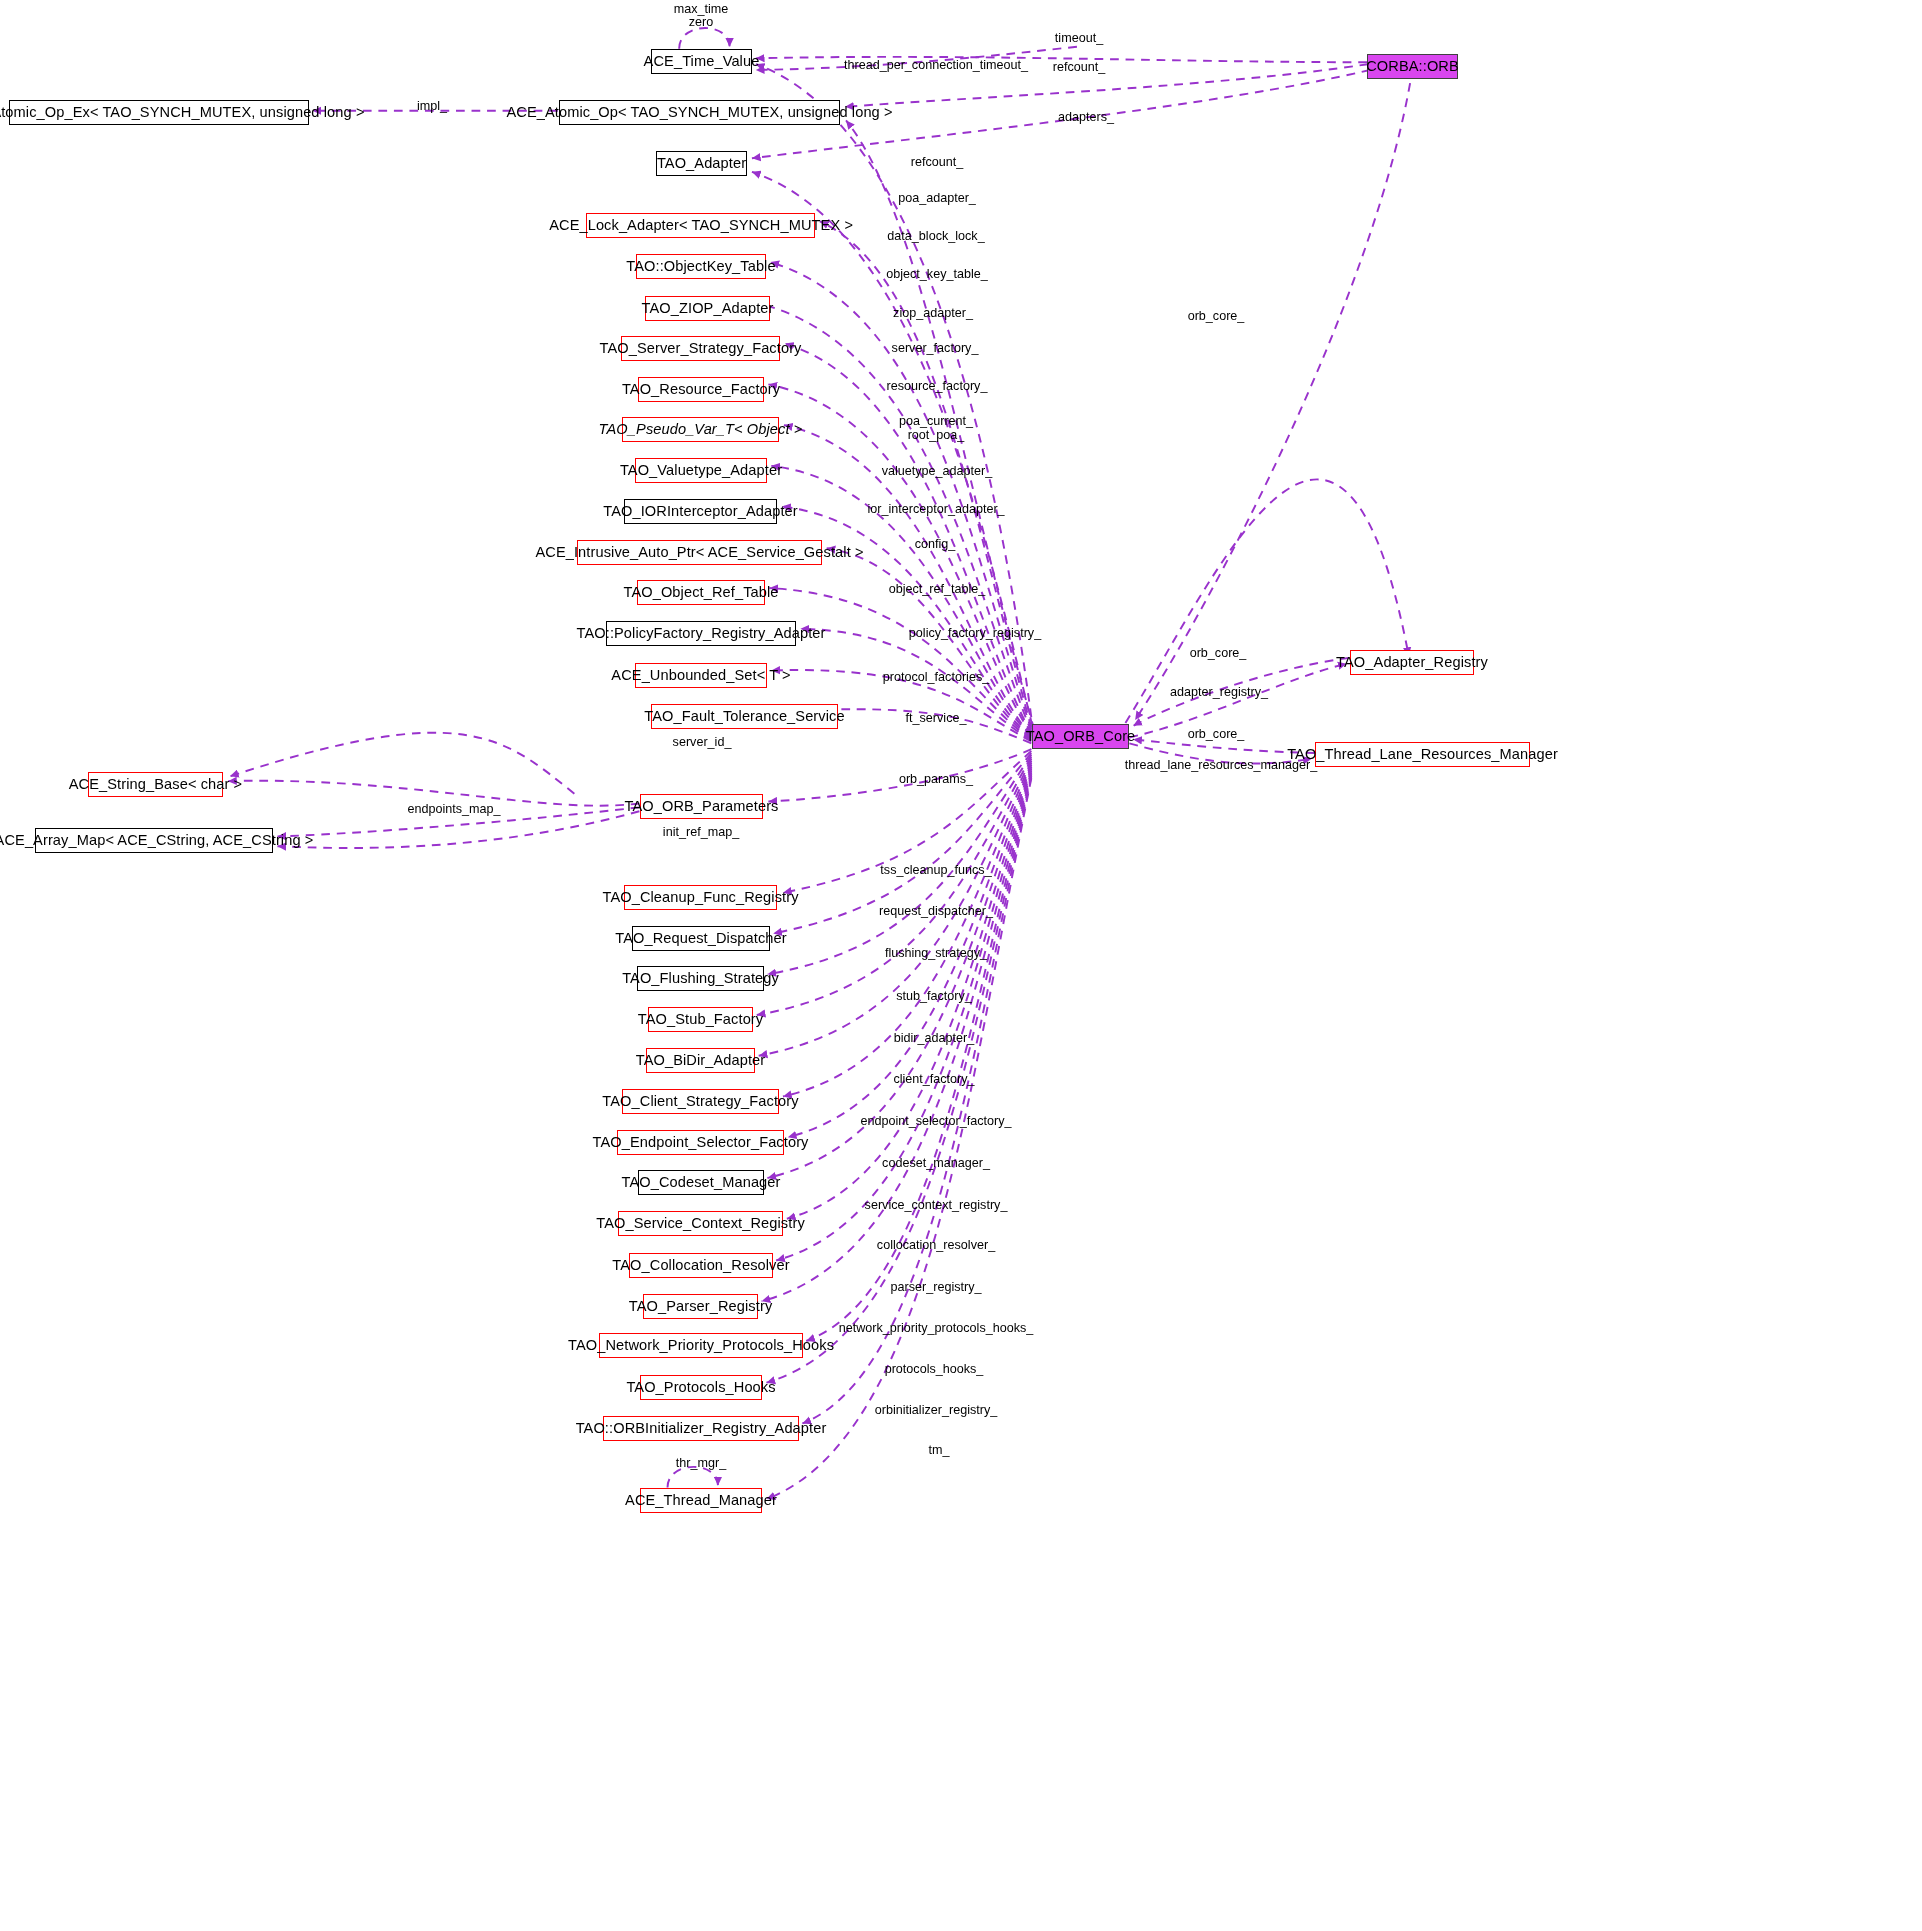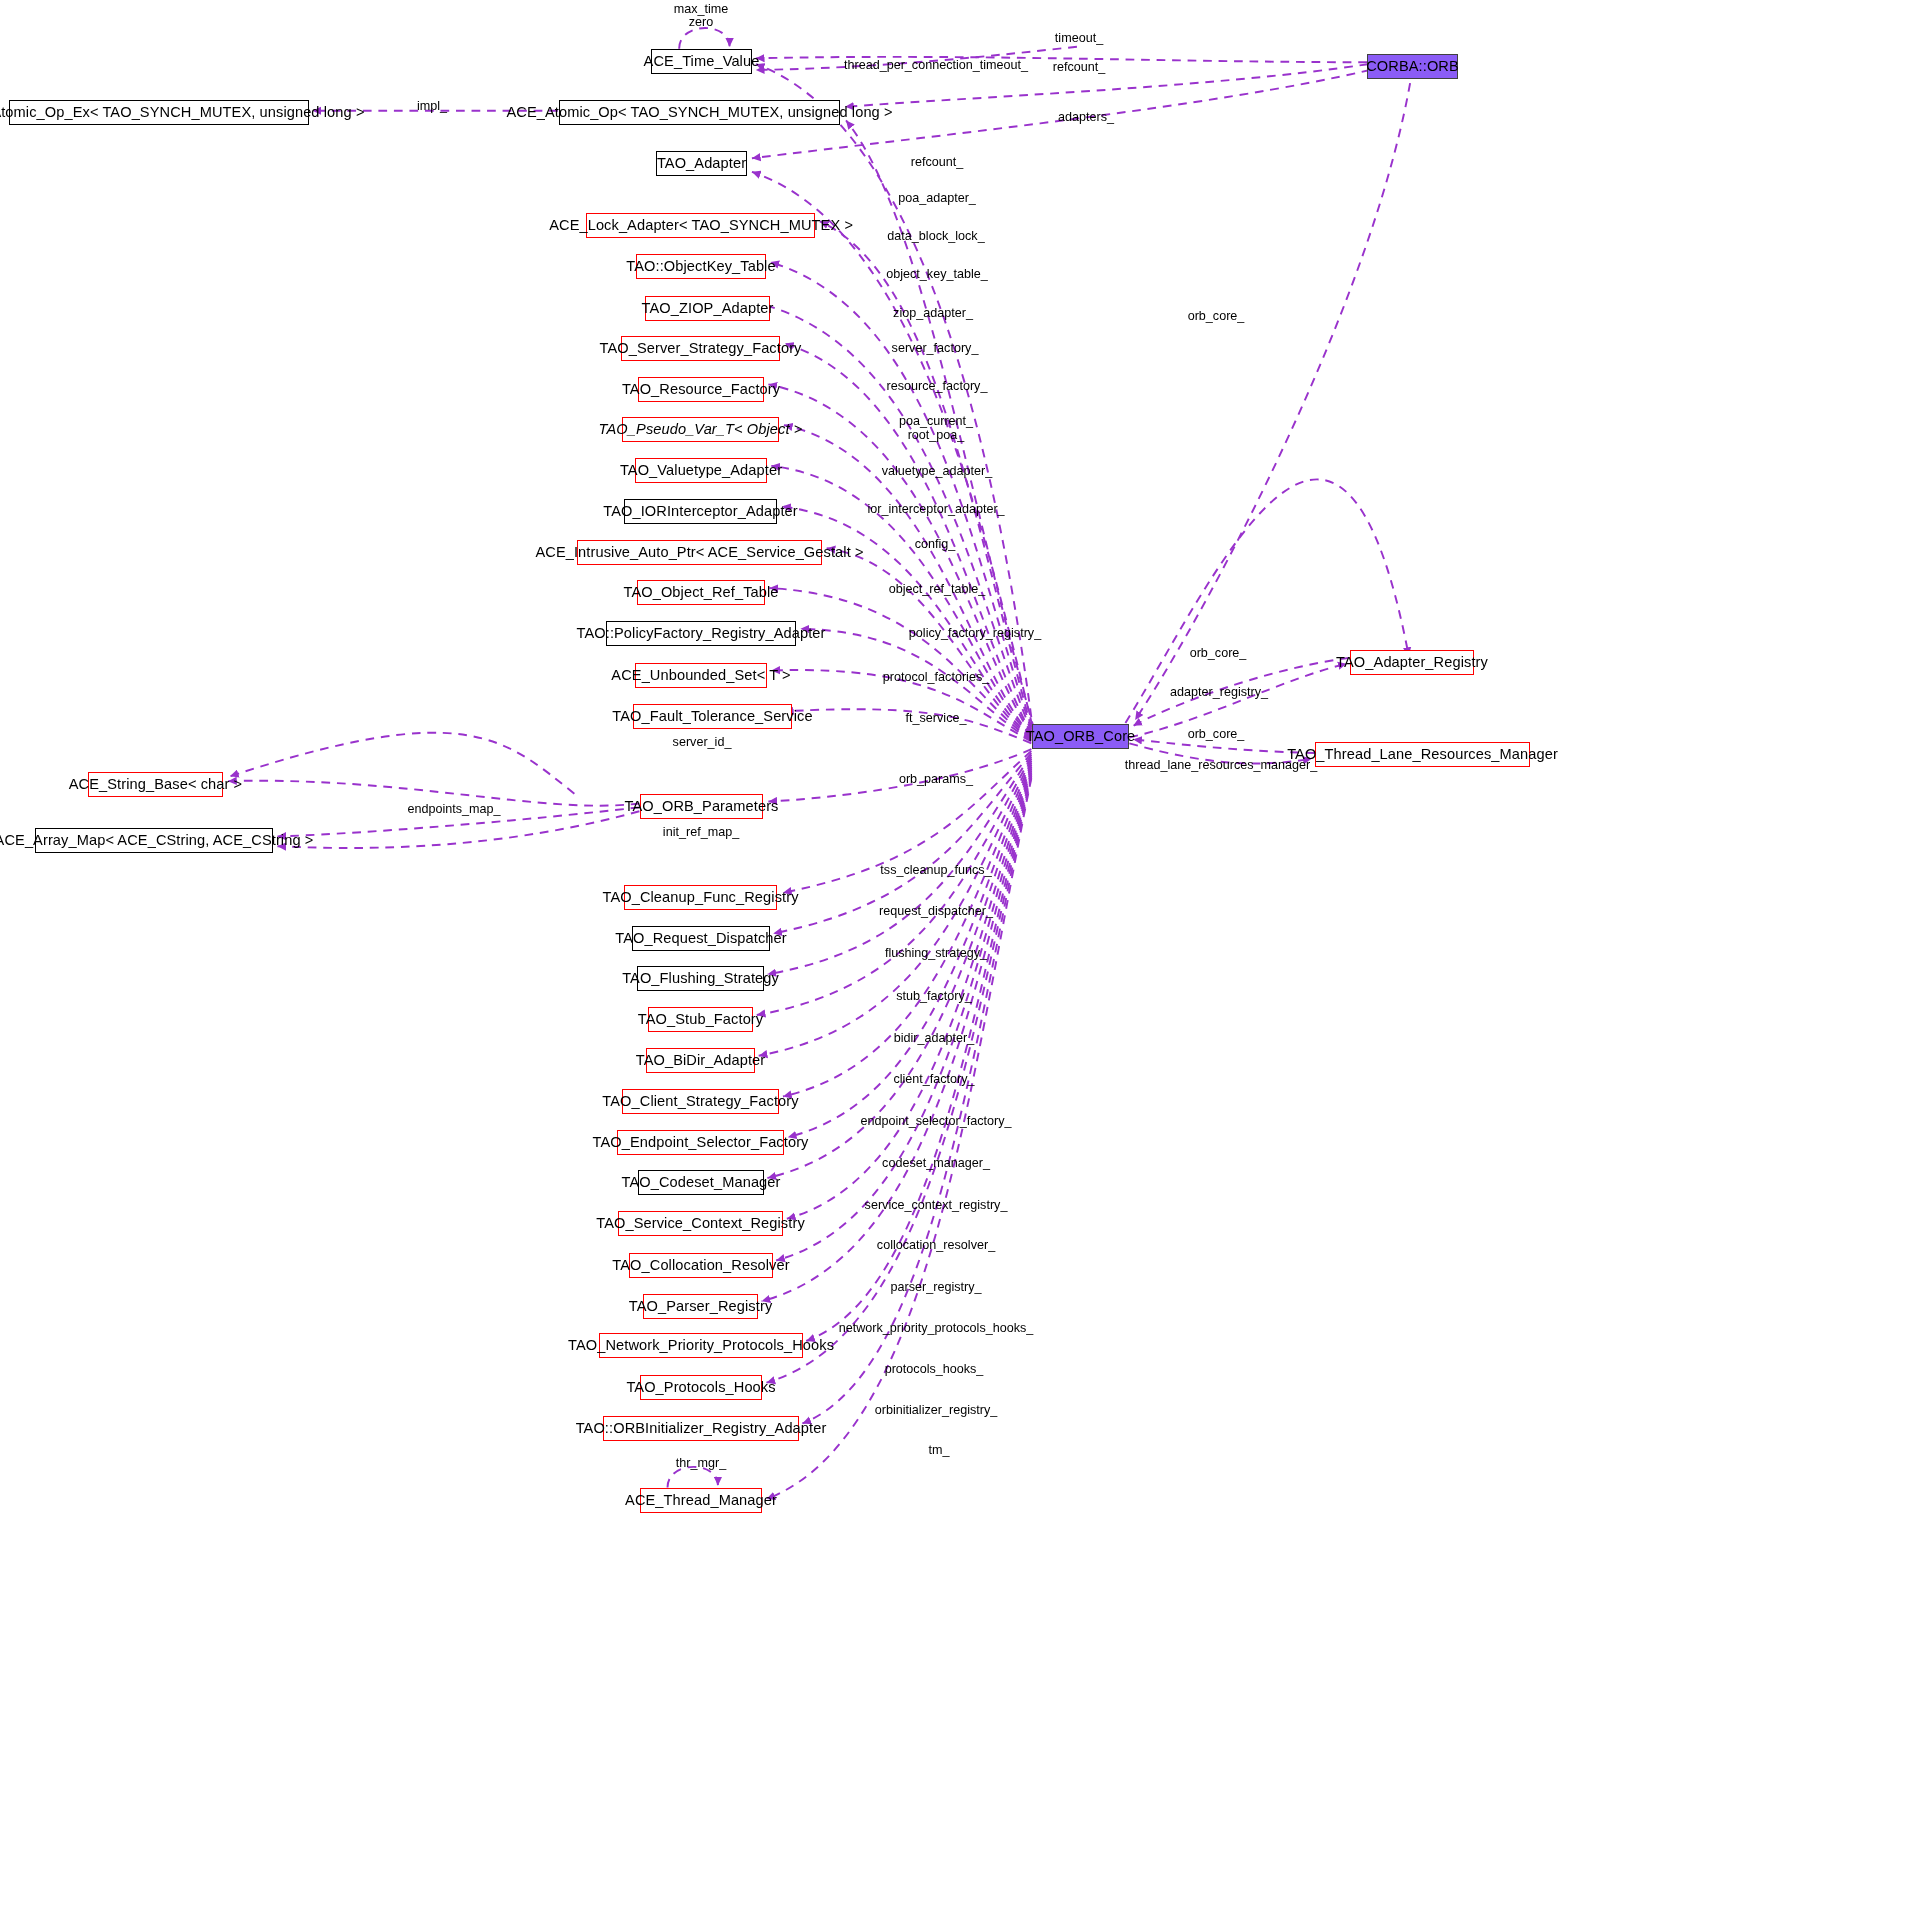--- a/index.html
+++ b/index.html
@@ -16,21 +16,21 @@
     line-height:1;
     display:flex;
     align-items:center;
     justify-content:center;
     white-space:nowrap;
     padding:0 6.8px;
     height:25px;
     letter-spacing:0.1px;
   }
   .node.red{border:1.5px solid #ff0000;}
-  .node.current{background:#8b5cf6;border:1.5px solid #404040;}
+  .node.current{background:#d946ef;border:1.5px solid #404040;}
   .elabel{
     position:absolute;
     font-size:12.6px;
     color:#000;
     white-space:pre;
     text-align:center;
     line-height:13.6px;
     transform:translateX(-50%);
   }
 </style>
@@ -118,21 +118,21 @@
     <div class="node red" style="left: 645px; top: 296px; width: 125px;">TAO_ZIOP_Adapter</div>
     <div class="node red" style="left: 621px; top: 336px; width: 159px;">TAO_Server_Strategy_Factory</div>
     <div class="node red" style="left: 638px; top: 377px; width: 126px;">TAO_Resource_Factory</div>
     <div class="node red" style="left: 622px; top: 417px; width: 157px; font-style: italic;">TAO_Pseudo_Var_T&lt; Object &gt;</div>
     <div class="node red" style="left: 635px; top: 458px; width: 132px;">TAO_Valuetype_Adapter</div>
     <div class="node" style="left: 624px; top: 499px; width: 153px;">TAO_IORInterceptor_Adapter</div>
     <div class="node red" style="left: 577px; top: 540px; width: 245px;">ACE_Intrusive_Auto_Ptr&lt; ACE_Service_Gestalt &gt;</div>
     <div class="node red" style="left: 637px; top: 580px; width: 128px;">TAO_Object_Ref_Table</div>
     <div class="node" style="left: 606px; top: 621px; width: 190px;">TAO::PolicyFactory_Registry_Adapter</div>
     <div class="node red" style="left: 635px; top: 663px; width: 132px;">ACE_Unbounded_Set&lt; T &gt;</div>
-    <div class="node red" style="left: 633px; top: 704px; width: 159px;">TAO_Fault_Tolerance_Service</div>
+    <div class="node red" style="left: 651px; top: 704px; width: 187px;">TAO_Fault_Tolerance_Service</div>
     <div class="node current" style="left: 1032px; top: 724px; width: 97px;">TAO_ORB_Core</div>
     <div class="node red" style="left: 1350px; top: 650px; width: 124px;">TAO_Adapter_Registry</div>
     <div class="node red" style="left: 1315px; top: 742px; width: 215px;">TAO_Thread_Lane_Resources_Manager</div>
     <div class="node red" style="left: 88px; top: 772px; width: 135px;">ACE_String_Base&lt; char &gt;</div>
     <div class="node red" style="left: 640px; top: 794px; width: 123px;">TAO_ORB_Parameters</div>
     <div class="node" style="left: 35px; top: 828px; width: 238px;">ACE_Array_Map&lt; ACE_CString, ACE_CString &gt;</div>
     <div class="node red" style="left: 624px; top: 885px; width: 153px;">TAO_Cleanup_Func_Registry</div>
     <div class="node" style="left: 632px; top: 926px; width: 138px;">TAO_Request_Dispatcher</div>
     <div class="node" style="left: 637px; top: 966px; width: 127px;">TAO_Flushing_Strategy</div>
     <div class="node red" style="left: 648px; top: 1007px; width: 105px;">TAO_Stub_Factory</div>

